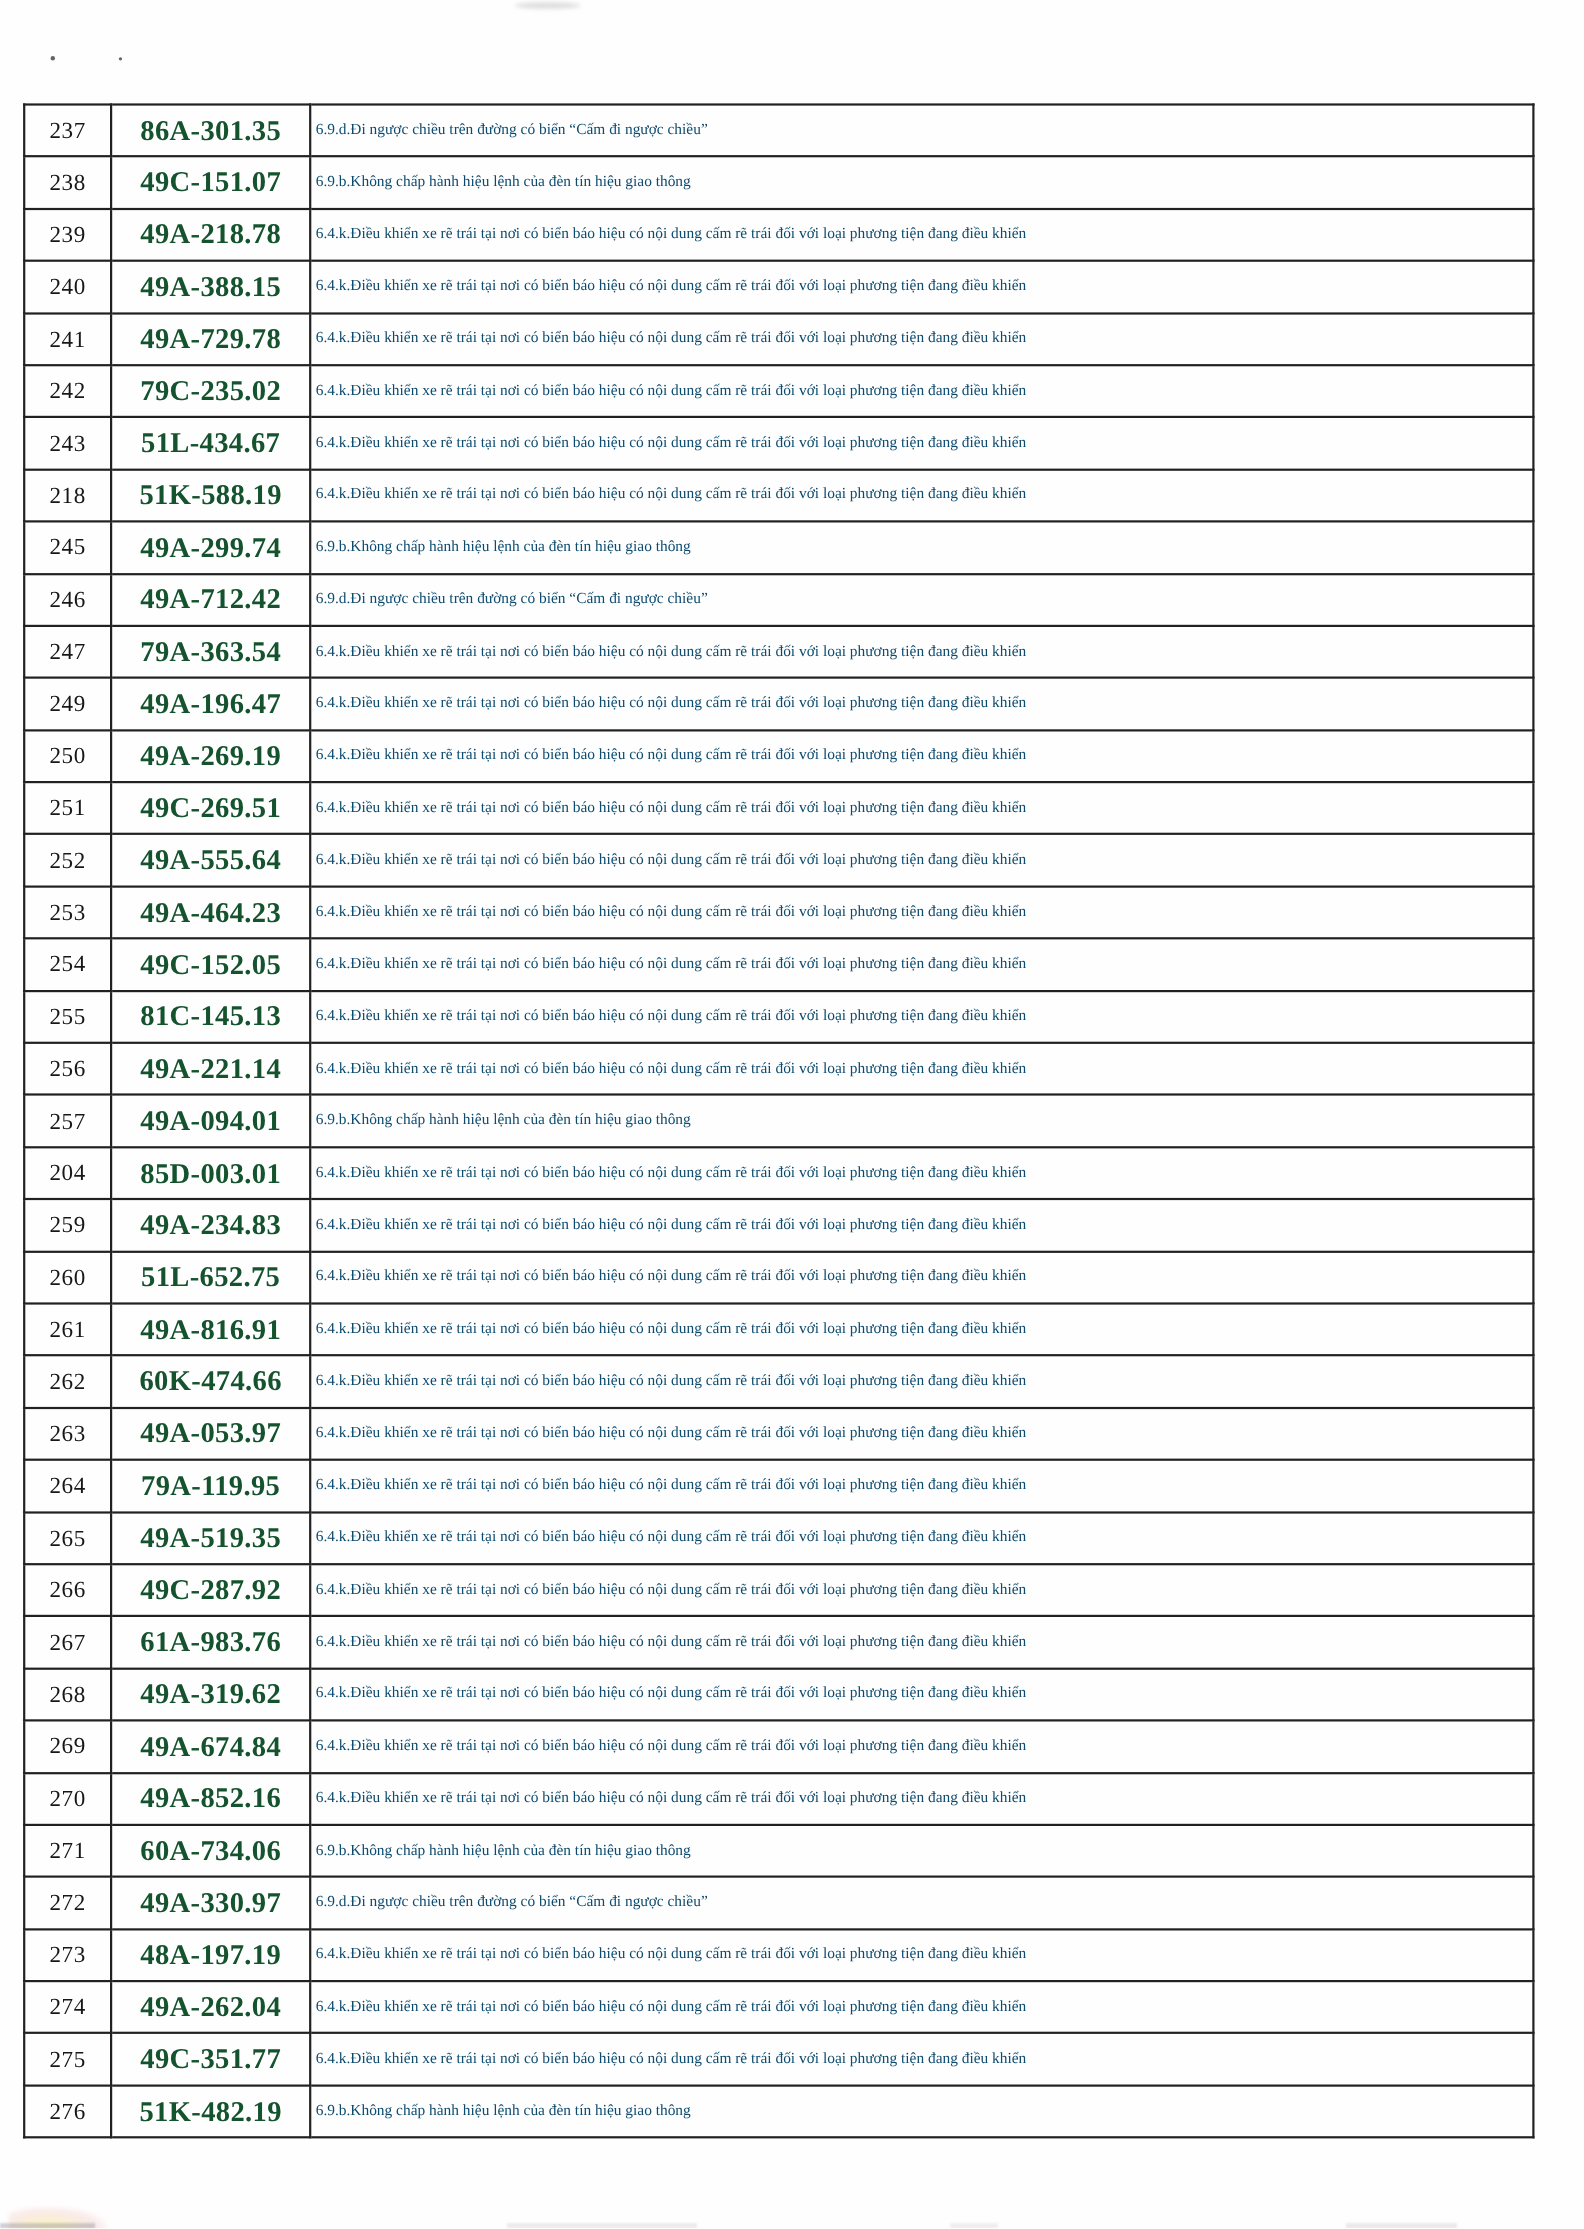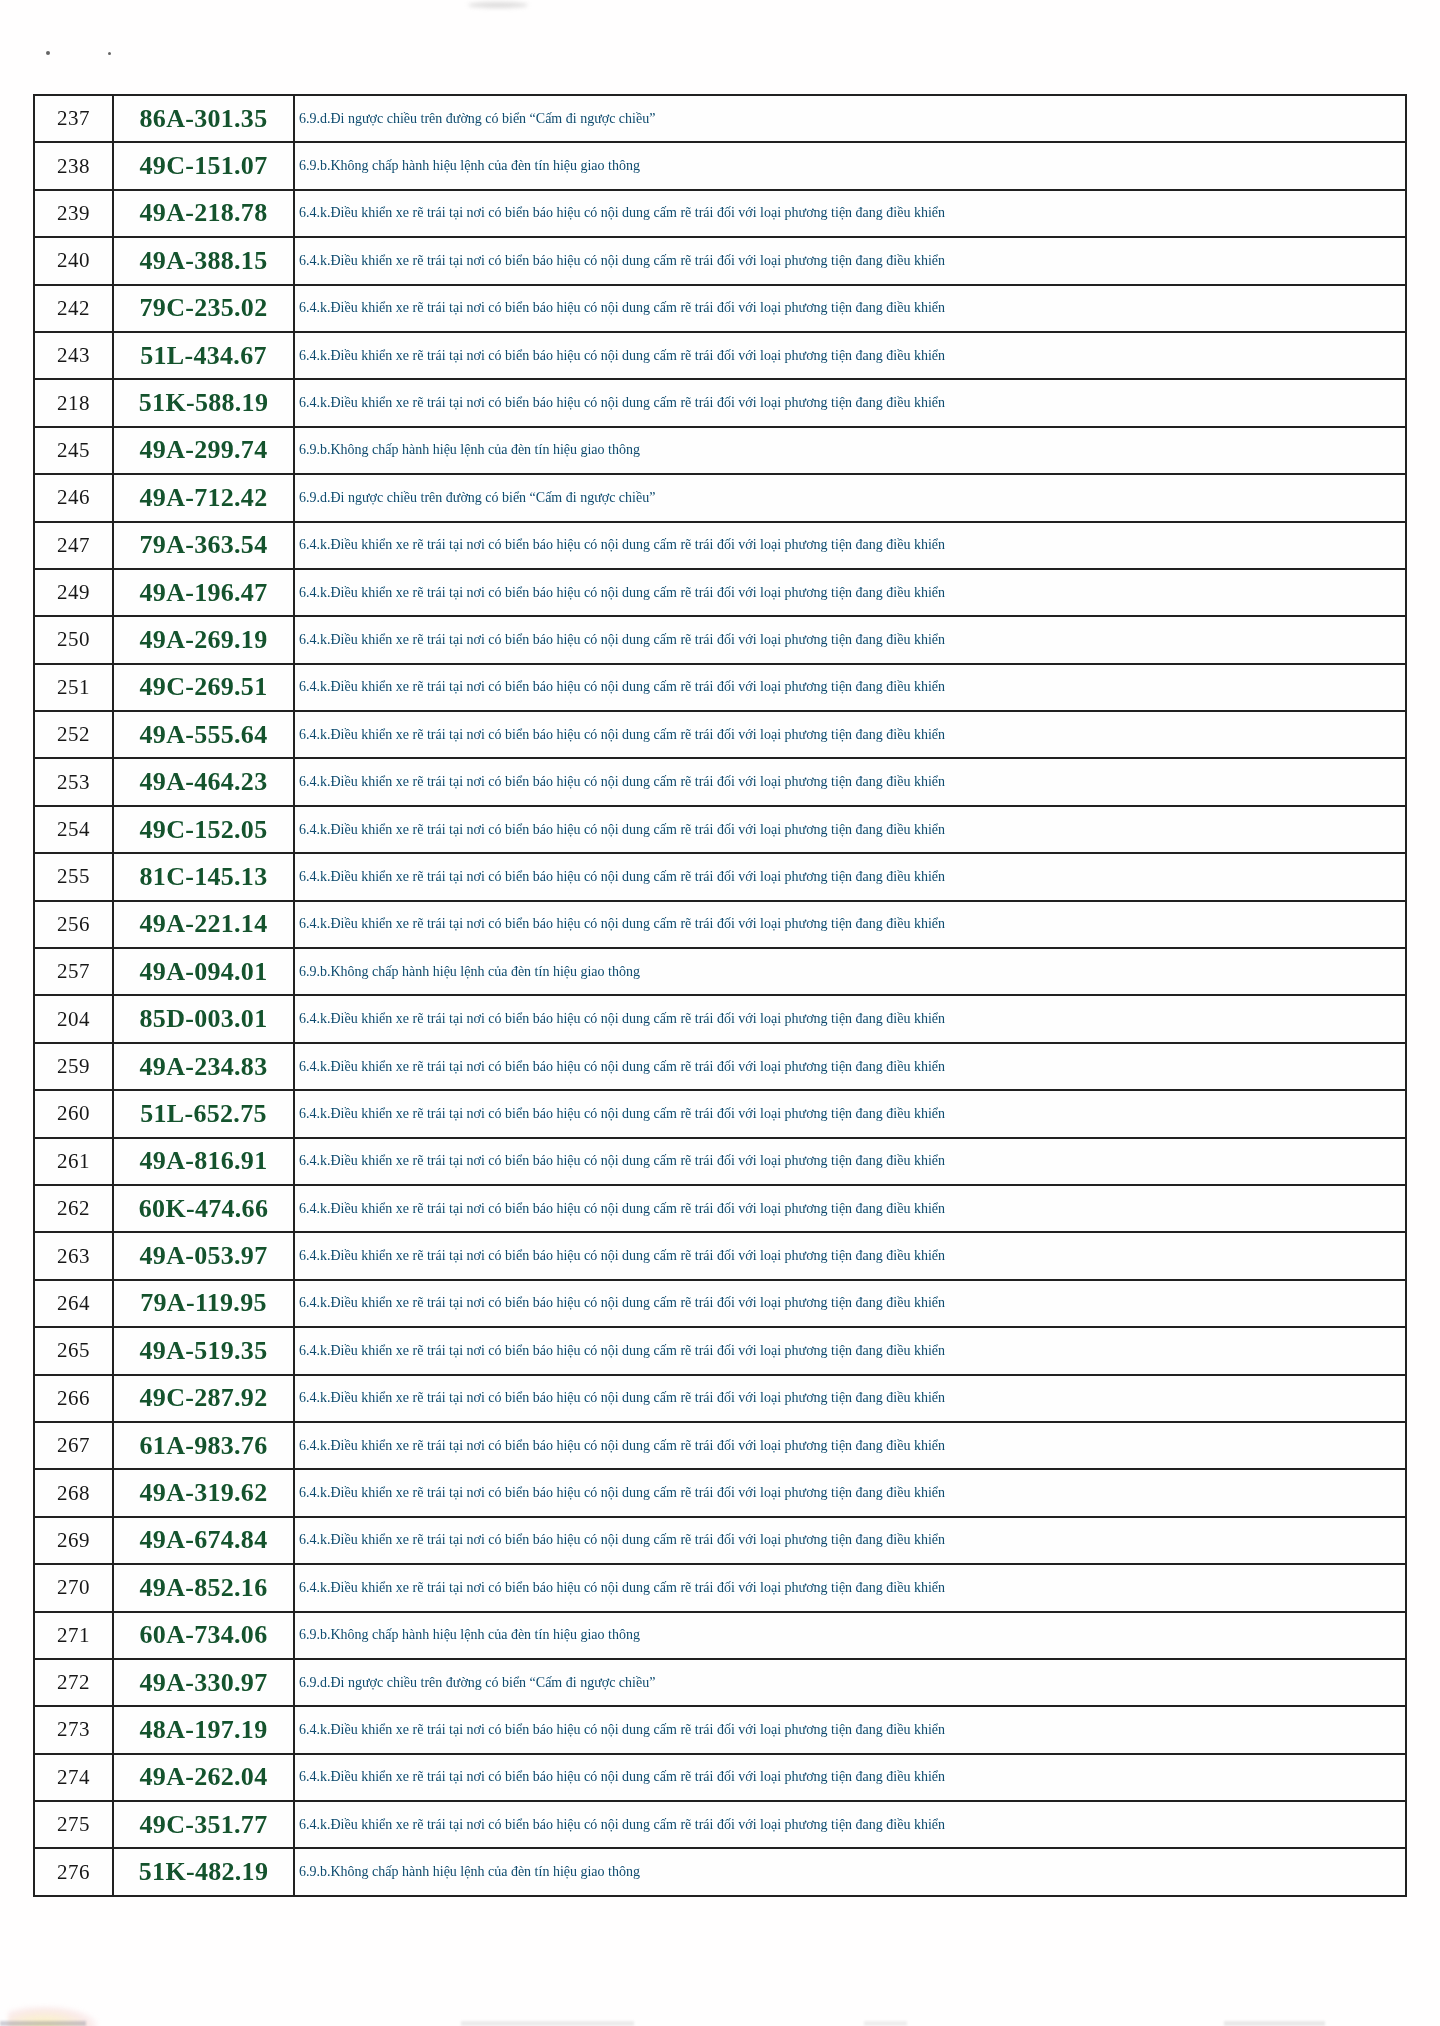--- a/index.html
+++ b/index.html
@@ -23,21 +23,21 @@
     height: 4px;
     border-radius: 50%;
     background: #4a4a4a;
     opacity: .85;
   }
   .speck.s1 { left: 46px; top: 51px; }
   .speck.s2 { left: 108px; top: 52px; width: 3px; height: 3px; }
 
   table.violations {
     position: absolute;
-    left: 33px;
+    left: 21px;
     top: 94px;
     width: 1374px;
     border-collapse: collapse;
     table-layout: fixed;
   }
   table.violations td {
     border: 2px solid #212121;
     height: 43.4px;
     vertical-align: middle;
     background: #fefefe;
@@ -134,20 +134,25 @@
           <td class="col-no">239</td>
           <td class="col-plate">49A-218.78</td>
           <td class="col-violation">6.4.k.Điều khiển xe rẽ trái tại nơi có biển báo hiệu có nội dung cấm rẽ trái đối với loại phương tiện đang điều khiển</td>
         </tr>
         <tr>
           <td class="col-no">240</td>
           <td class="col-plate">49A-388.15</td>
           <td class="col-violation">6.4.k.Điều khiển xe rẽ trái tại nơi có biển báo hiệu có nội dung cấm rẽ trái đối với loại phương tiện đang điều khiển</td>
         </tr>
         <tr>
+          <td class="col-no">241</td>
+          <td class="col-plate">49A-729.78</td>
+          <td class="col-violation">6.4.k.Điều khiển xe rẽ trái tại nơi có biển báo hiệu có nội dung cấm rẽ trái đối với loại phương tiện đang điều khiển</td>
+        </tr>
+        <tr>
           <td class="col-no">242</td>
           <td class="col-plate">79C-235.02</td>
           <td class="col-violation">6.4.k.Điều khiển xe rẽ trái tại nơi có biển báo hiệu có nội dung cấm rẽ trái đối với loại phương tiện đang điều khiển</td>
         </tr>
         <tr>
           <td class="col-no">243</td>
           <td class="col-plate">51L-434.67</td>
           <td class="col-violation">6.4.k.Điều khiển xe rẽ trái tại nơi có biển báo hiệu có nội dung cấm rẽ trái đối với loại phương tiện đang điều khiển</td>
         </tr>
         <tr>

